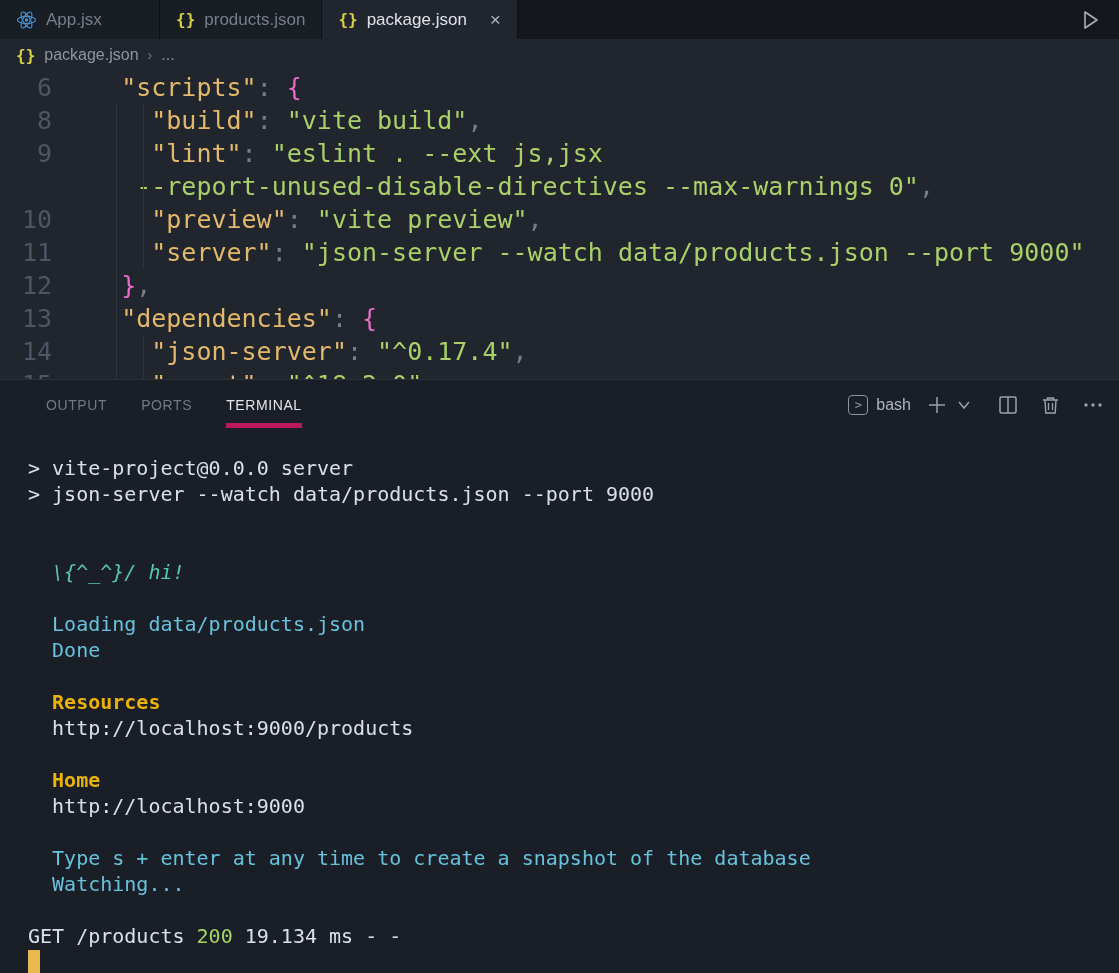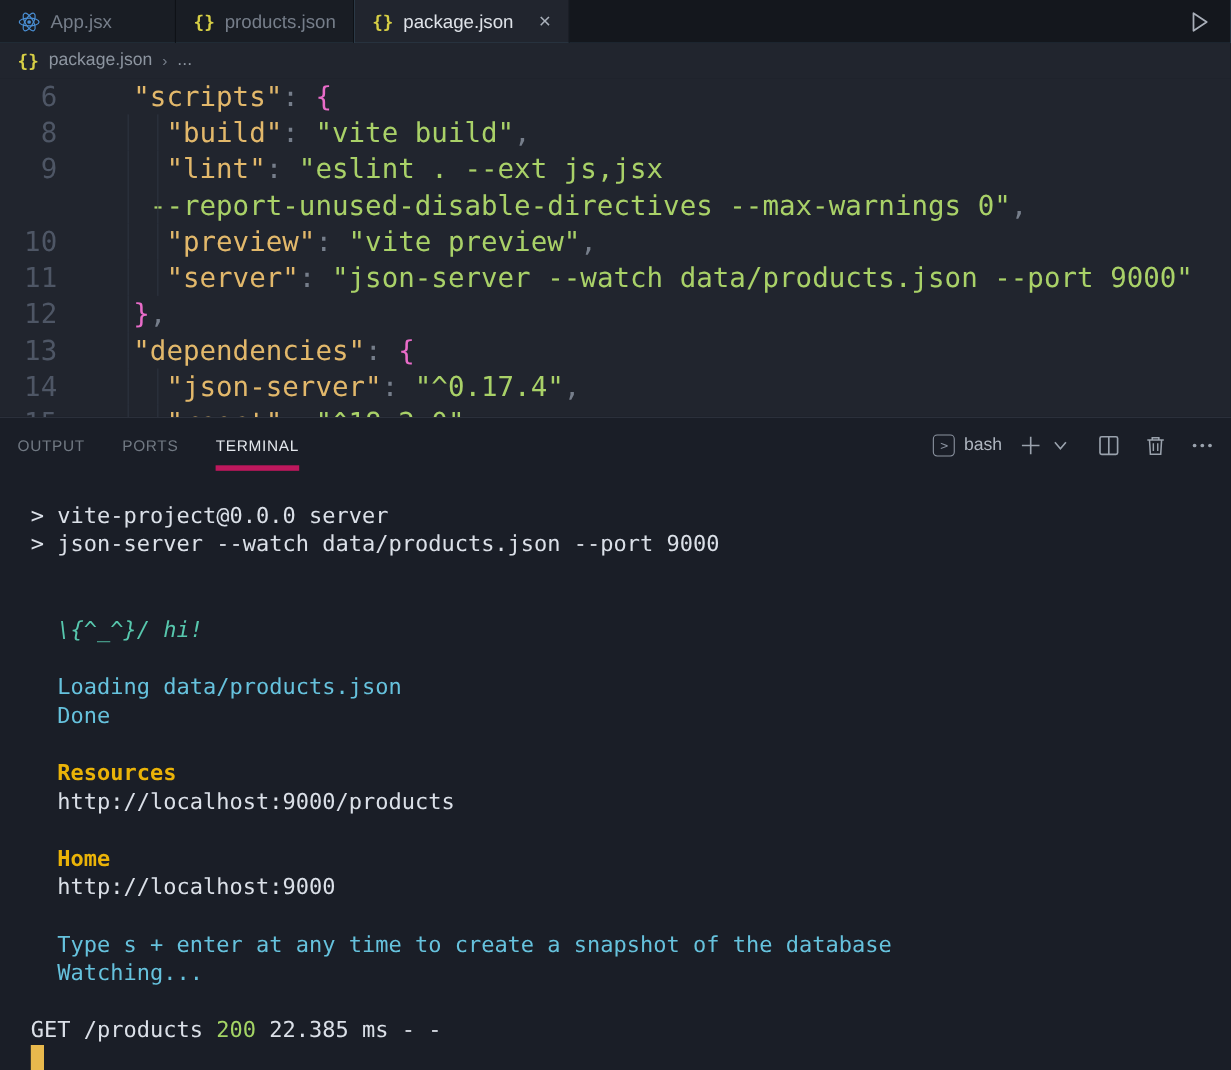--- a/index.html
+++ b/index.html
@@ -32,21 +32,21 @@
           color:#4e5665; }
   .guide { position:absolute; top:0; bottom:0; width:1px; background:#2e3440; }
   .c-k { color:#e2b86b; }      
   .c-v { color:#a9d168; }      
   .c-u { color:#767e8b; }      
   .c-b { color:#e96cc9; }      
   .c-p { color:#abb2bf; }      
 
   
   .panel { border-top:1px solid #2b303b; background:#1a1e27; height:594px; }
-  .phead { height:50px; display:flex; align-items:center; padding:0 16px; }
+  .phead { height:50px; display:flex; align-items:center; padding:0 16px;margin-left:30px; }
   .ptabs { display:flex; gap:34px; }
   .ptab { font-size:14px; letter-spacing:0.6px; color:#717983; padding:14px 0 10px 0;
           border-bottom:1px solid transparent; cursor:pointer; }
   .ptab.active { color:#e3e7ec; border-bottom:5px solid #be185d; }
   .phead-right { margin-left:auto; display:flex; align-items:center; gap:15px;
                  color:#9aa2ad; }
   .bash-chip { display:flex; align-items:center; gap:8px; font-size:16px; color:#aeb5bf; }
   .bash-box { width:20px; height:20px; border:1.5px solid #8b93a0; border-radius:4px;
               display:flex; align-items:center; justify-content:center; font-size:12px;
               color:#8b93a0; font-family:"DejaVu Sans Mono", monospace; }
@@ -176,16 +176,16 @@
       <div class="trow"></div>
       <div class="trow"><span class="t-b">  Resources</span></div>
       <div class="trow"><span class="t-w">  http://localhost:9000/products</span></div>
       <div class="trow"></div>
       <div class="trow"><span class="t-b">  Home</span></div>
       <div class="trow"><span class="t-w">  http://localhost:9000</span></div>
       <div class="trow"></div>
       <div class="trow"><span class="t-c">  Type s + enter at any time to create a snapshot of the database</span></div>
       <div class="trow"><span class="t-c">  Watching...</span></div>
       <div class="trow"></div>
-      <div class="trow"><span class="t-w">GET /products </span><span class="t-g">200</span><span class="t-w"> 22.385 ms - -</span></div>
+      <div class="trow"><span class="t-w">GET /products </span><span class="t-g">200</span><span class="t-w"> 19.134 ms - -</span></div>
       <div class="trow"><span class="t-cur"> </span></div>
     </div>
 </div>
 
 </body></html>

